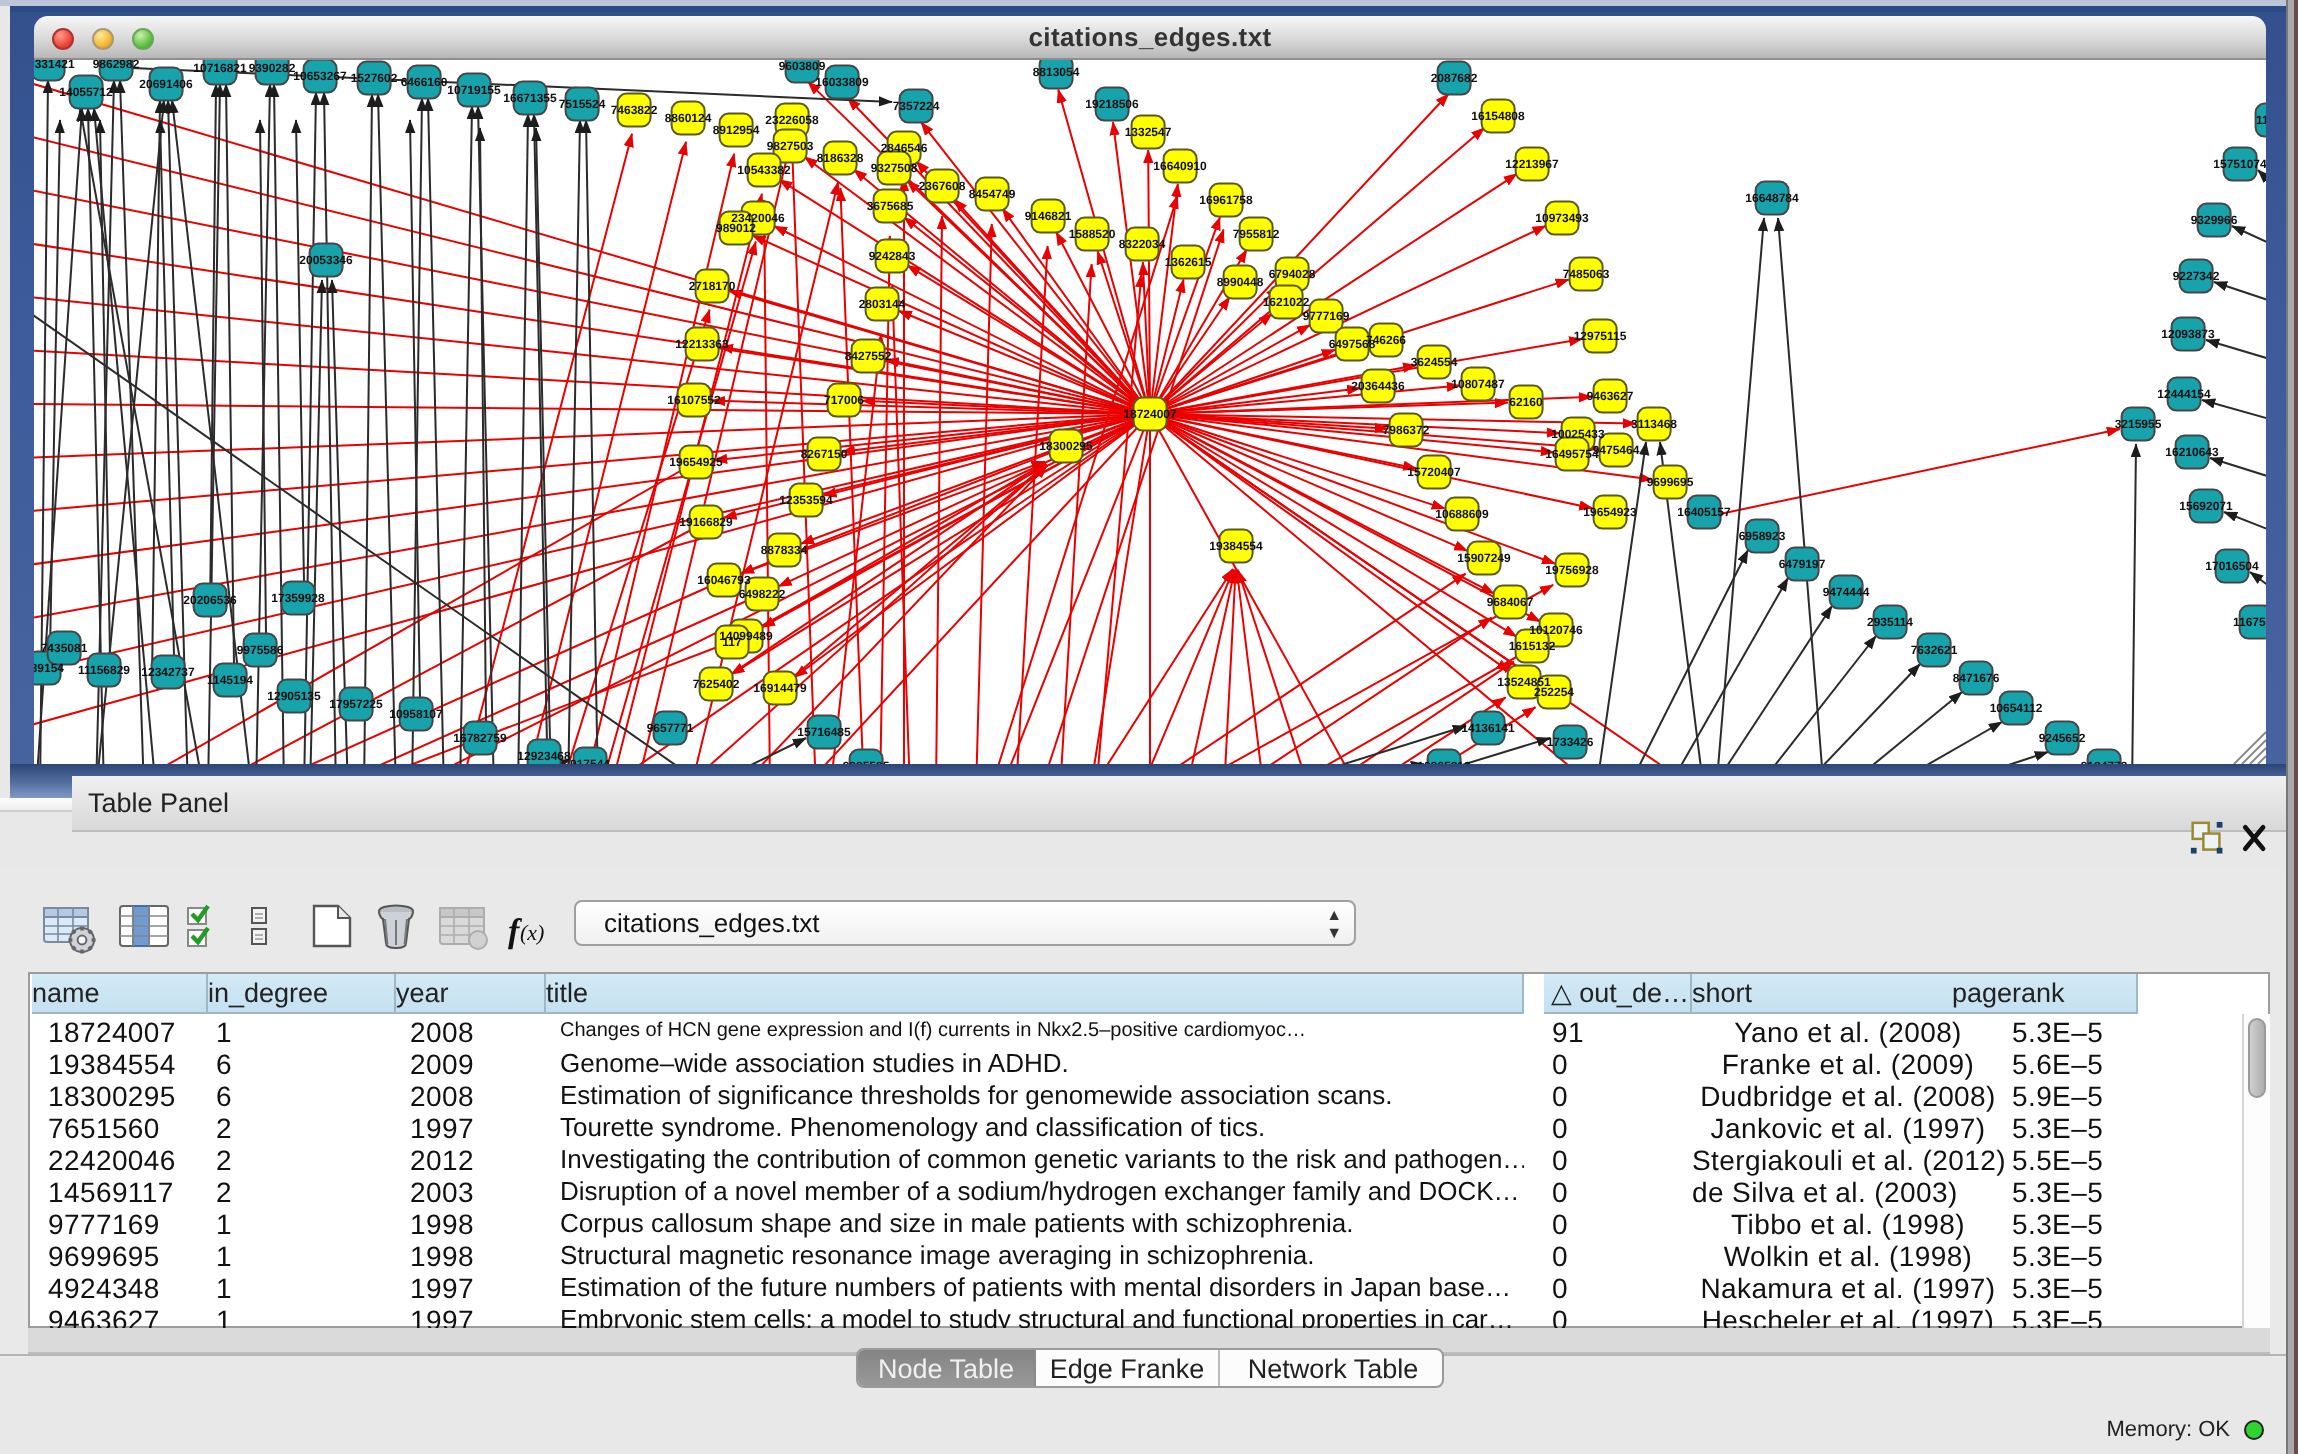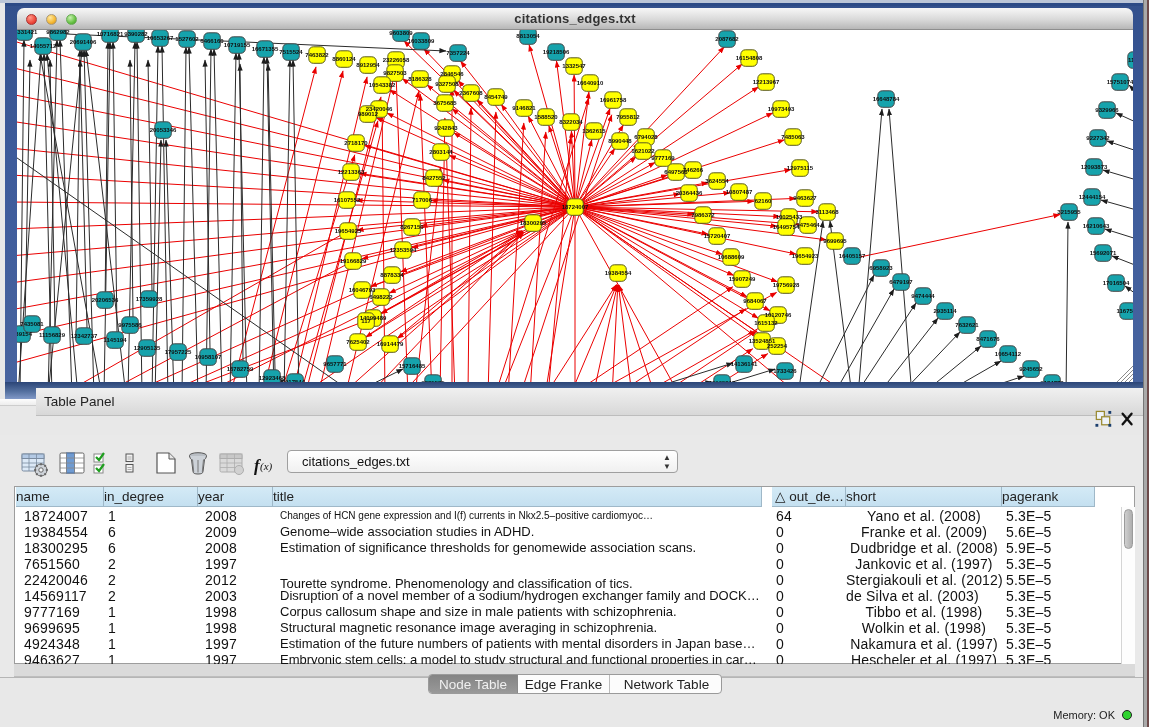--- a/index.html
+++ b/index.html
@@ -641,29 +641,29 @@
 </svg>
 <div id="combo">
       <span class="ct">citations_edges.txt</span>
       <span class="ar">▲<br>▼</span>
     </div>
 <div id="tbl">
 <div class="hc" style="left:1px;width:88px;">name</div>
 <div class="hc" style="left:89px;width:94px;">in_degree</div>
 <div class="hc" style="left:183px;width:75px;">year</div>
 <div class="hc" style="left:258px;width:489px;">title</div>
-<div class="hc" style="left:757px;width:74px;text-align:left;padding-left:3px;">△ out_de…</div>
+<div class="hc" style="left:757px;width:74px;text-align:center;padding-left:3px;">△ out_de…</div>
 <div class="hc" style="left:831px;width:156px;">short</div>
-<div class="hc" style="left:987px;width:93px;">pagerank</div>
+<div class="hc" style="left:961px;width:93px;">pagerank</div>
 <div class="row" style="top:21px">
         <div class="cell" style="left:9px;width:80px;">18724007</div>
         <div class="cell" style="left:93px;width:90px;">1</div>
         <div class="cell" style="left:190px;width:68px;">2008</div>
         <div class="cell" style="left:265px;width:482px;font-size:10px;letter-spacing:0;">Changes of HCN gene expression and I(f) currents in Nkx2.5–positive cardiomyoc…</div>
-        <div class="cell" style="left:761px;width:70px;">64</div>
+        <div class="cell" style="left:761px;width:70px;">91</div>
         <div class="cell" style="left:831px;width:156px;text-align:center">Yano et al. (2008)</div>
         <div class="cell" style="left:991px;width:89px;">5.3E–5</div>
       </div>
 <div class="row" style="top:37px">
         <div class="cell" style="left:9px;width:80px;">19384554</div>
         <div class="cell" style="left:93px;width:90px;">6</div>
         <div class="cell" style="left:190px;width:68px;">2009</div>
         <div class="cell" style="left:265px;width:482px;font-size:13px;letter-spacing:0;">Genome–wide association studies in ADHD.</div>
         <div class="cell" style="left:761px;width:70px;">0</div>
         <div class="cell" style="left:831px;width:156px;text-align:center">Franke et al. (2009)</div>
@@ -675,29 +675,30 @@
         <div class="cell" style="left:190px;width:68px;">2008</div>
         <div class="cell" style="left:265px;width:482px;font-size:13px;letter-spacing:0;">Estimation of significance thresholds for genomewide association scans.</div>
         <div class="cell" style="left:761px;width:70px;">0</div>
         <div class="cell" style="left:831px;width:156px;text-align:center">Dudbridge et al. (2008)</div>
         <div class="cell" style="left:991px;width:89px;">5.9E–5</div>
       </div>
 <div class="row" style="top:69px">
         <div class="cell" style="left:9px;width:80px;">7651560</div>
         <div class="cell" style="left:93px;width:90px;">2</div>
         <div class="cell" style="left:190px;width:68px;">1997</div>
-        <div class="cell" style="left:265px;width:482px;font-size:13px;letter-spacing:0;margin-top:20px;">Tourette syndrome. Phenomenology and classification of tics.</div>
+        <div class="cell" style="left:265px;width:482px;font-size:13px;letter-spacing:0;">Tourette syndrome. Phenomenology and classification of tics.</div>
         <div class="cell" style="left:761px;width:70px;">0</div>
         <div class="cell" style="left:831px;width:156px;text-align:center">Jankovic et al. (1997)</div>
         <div class="cell" style="left:991px;width:89px;">5.3E–5</div>
       </div>
 <div class="row" style="top:85px">
         <div class="cell" style="left:9px;width:80px;">22420046</div>
         <div class="cell" style="left:93px;width:90px;">2</div>
         <div class="cell" style="left:190px;width:68px;">2012</div>
+        <div class="cell" style="left:265px;width:482px;font-size:13px;letter-spacing:0;">Investigating the contribution of common genetic variants to the risk and pathogen…</div>
         <div class="cell" style="left:761px;width:70px;">0</div>
         <div class="cell" style="left:831px;width:156px;text-align:center">Stergiakouli et al. (2012)</div>
         <div class="cell" style="left:991px;width:89px;">5.5E–5</div>
       </div>
 <div class="row" style="top:101px">
         <div class="cell" style="left:9px;width:80px;">14569117</div>
         <div class="cell" style="left:93px;width:90px;">2</div>
         <div class="cell" style="left:190px;width:68px;">2003</div>
         <div class="cell" style="left:265px;width:482px;font-size:13px;letter-spacing:0;">Disruption of a novel member of a sodium/hydrogen exchanger family and DOCK…</div>
         <div class="cell" style="left:761px;width:70px;">0</div>

